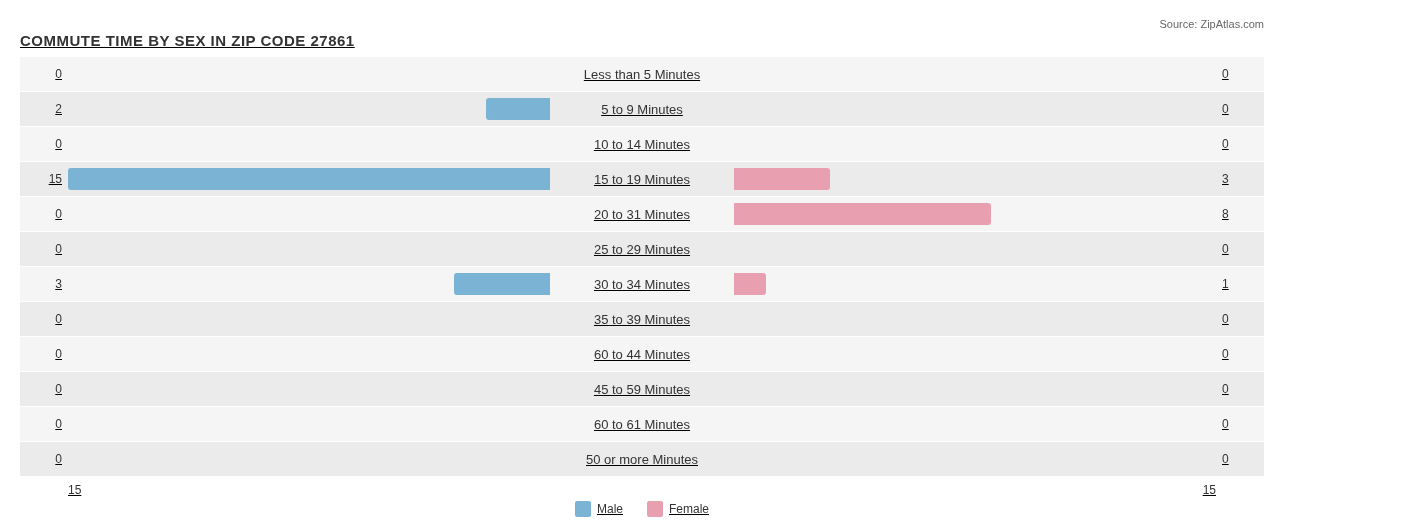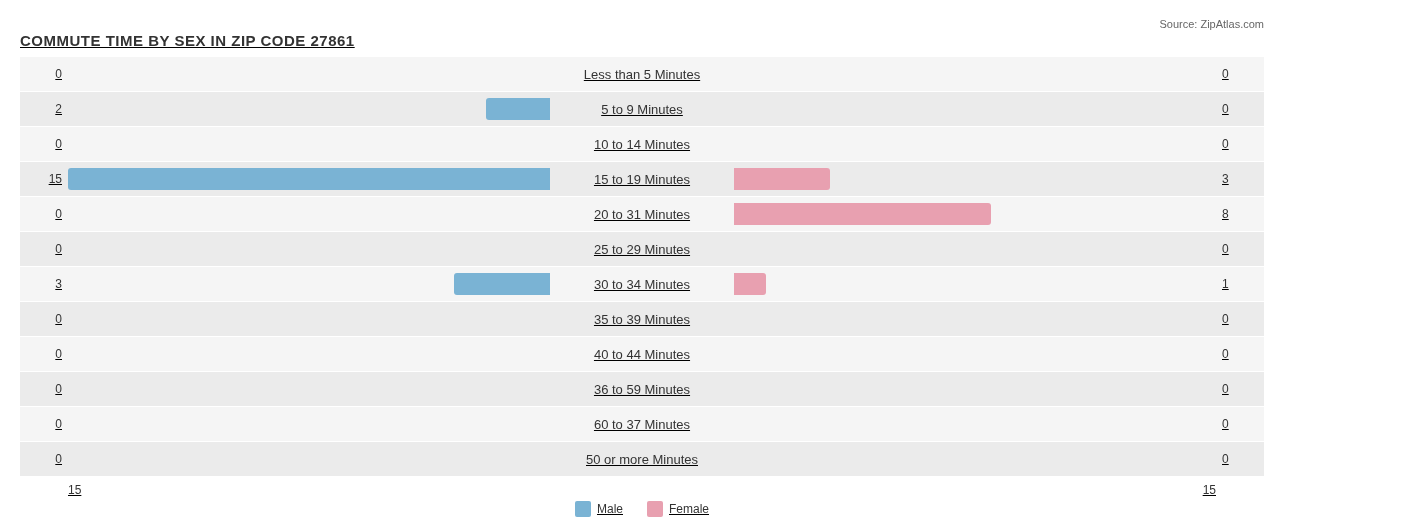--- a/index.html
+++ b/index.html
@@ -275,47 +275,47 @@
           </div>
         </div>
         <div class="right-value">0</div>
       </div>
       <div class="row">
         <div class="left-value">0</div>
         <div class="bars-section">
           <div class="left-bar-wrap">
             <div class="bar-male" style="width: 0%;"></div>
           </div>
-          <div class="label-center">40 to 44 Minutes</div>
-          <div class="right-bar-wrap">
-            <div class="bar-female" style="width: 0%;"></div>
-          </div>
-        </div>
-        <div class="right-value">0</div>
-      </div>
-      <div class="row">
-        <div class="left-value">0</div>
-        <div class="bars-section">
-          <div class="left-bar-wrap">
-            <div class="bar-male" style="width: 0%;"></div>
-          </div>
-          <div class="label-center">36 to 59 Minutes</div>
-          <div class="right-bar-wrap">
-            <div class="bar-female" style="width: 0%;"></div>
-          </div>
-        </div>
-        <div class="right-value">0</div>
-      </div>
-      <div class="row">
-        <div class="left-value">0</div>
-        <div class="bars-section">
-          <div class="left-bar-wrap">
-            <div class="bar-male" style="width: 0%;"></div>
-          </div>
-          <div class="label-center">60 to 37 Minutes</div>
+          <div class="label-center">60 to 44 Minutes</div>
+          <div class="right-bar-wrap">
+            <div class="bar-female" style="width: 0%;"></div>
+          </div>
+        </div>
+        <div class="right-value">0</div>
+      </div>
+      <div class="row">
+        <div class="left-value">0</div>
+        <div class="bars-section">
+          <div class="left-bar-wrap">
+            <div class="bar-male" style="width: 0%;"></div>
+          </div>
+          <div class="label-center">45 to 59 Minutes</div>
+          <div class="right-bar-wrap">
+            <div class="bar-female" style="width: 0%;"></div>
+          </div>
+        </div>
+        <div class="right-value">0</div>
+      </div>
+      <div class="row">
+        <div class="left-value">0</div>
+        <div class="bars-section">
+          <div class="left-bar-wrap">
+            <div class="bar-male" style="width: 0%;"></div>
+          </div>
+          <div class="label-center">60 to 61 Minutes</div>
           <div class="right-bar-wrap">
             <div class="bar-female" style="width: 0%;"></div>
           </div>
         </div>
         <div class="right-value">0</div>
       </div>
       <div class="row">
         <div class="left-value">0</div>
         <div class="bars-section">
           <div class="left-bar-wrap">

